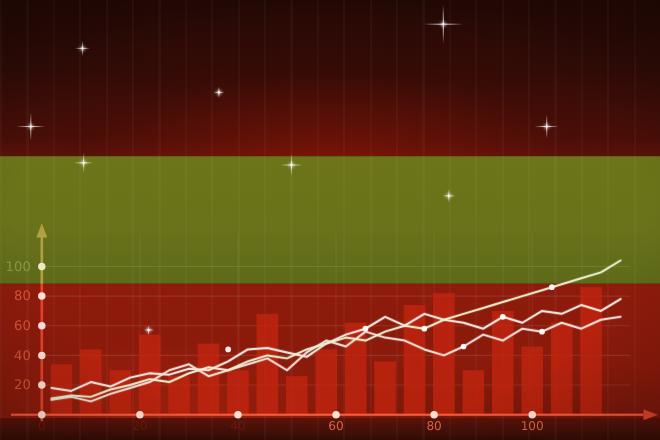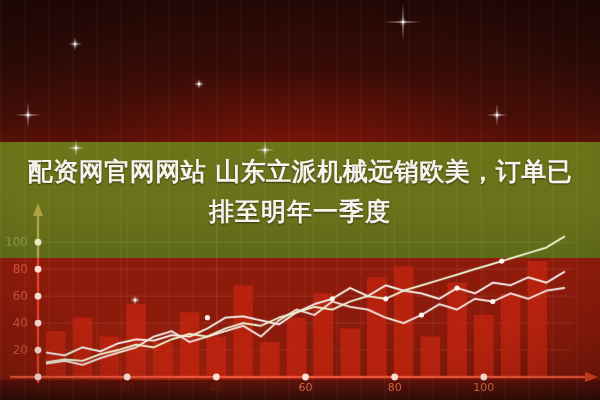--- a/index.html
+++ b/index.html
@@ -215,18 +215,14 @@
         <text x="28" y="354.04347826086956" text-anchor="end" font-family="&quot;DejaVu Sans&quot;,&quot;Liberation Sans&quot;,sans-serif" font-size="12" fill="#d8573a" opacity="0.95">20</text>
         <text x="28" y="327.0869565217391" text-anchor="end" font-family="&quot;DejaVu Sans&quot;,&quot;Liberation Sans&quot;,sans-serif" font-size="12" fill="#d8573a" opacity="0.95">40</text>
         <text x="28" y="300.1304347826087" text-anchor="end" font-family="&quot;DejaVu Sans&quot;,&quot;Liberation Sans&quot;,sans-serif" font-size="12" fill="#d8573a" opacity="0.95">60</text>
         <text x="28" y="273.17391304347825" text-anchor="end" font-family="&quot;DejaVu Sans&quot;,&quot;Liberation Sans&quot;,sans-serif" font-size="12" fill="#d8573a" opacity="0.95">80</text>
         <text x="28" y="246.21739130434784" text-anchor="end" font-family="&quot;DejaVu Sans&quot;,&quot;Liberation Sans&quot;,sans-serif" font-size="12" fill="#8d9a4a" opacity="0.95">100</text>
       </g>
   </svg>
 
   <div id="vignette"></div>
 
-  <div id="title">
-    <div class="l1">配资网官网网站 山东立派机械远销欧美，订单已</div>
-    <div class="l2">排至明年一季度</div>
-  </div>
 
 </div>
 
 </body></html>

